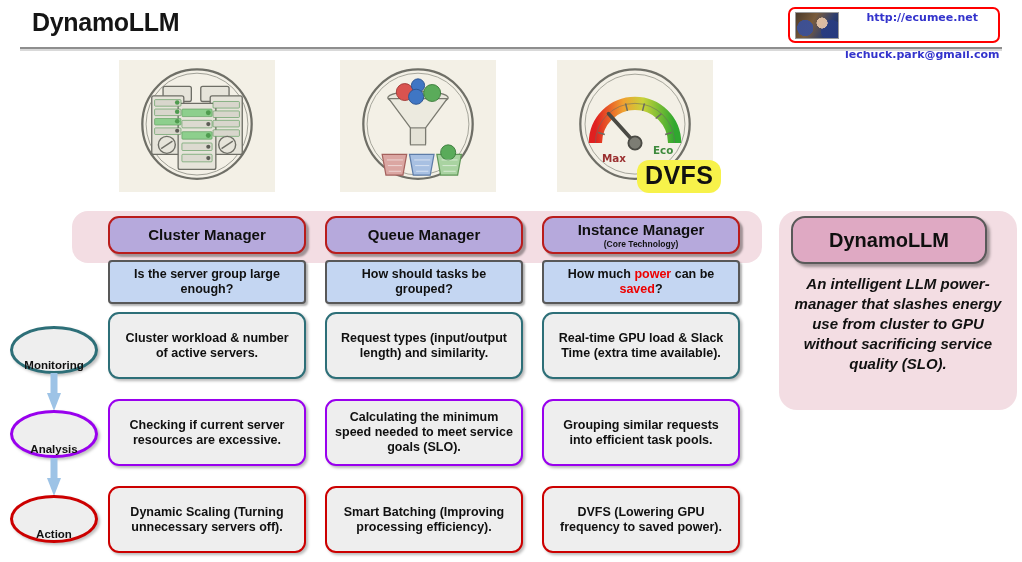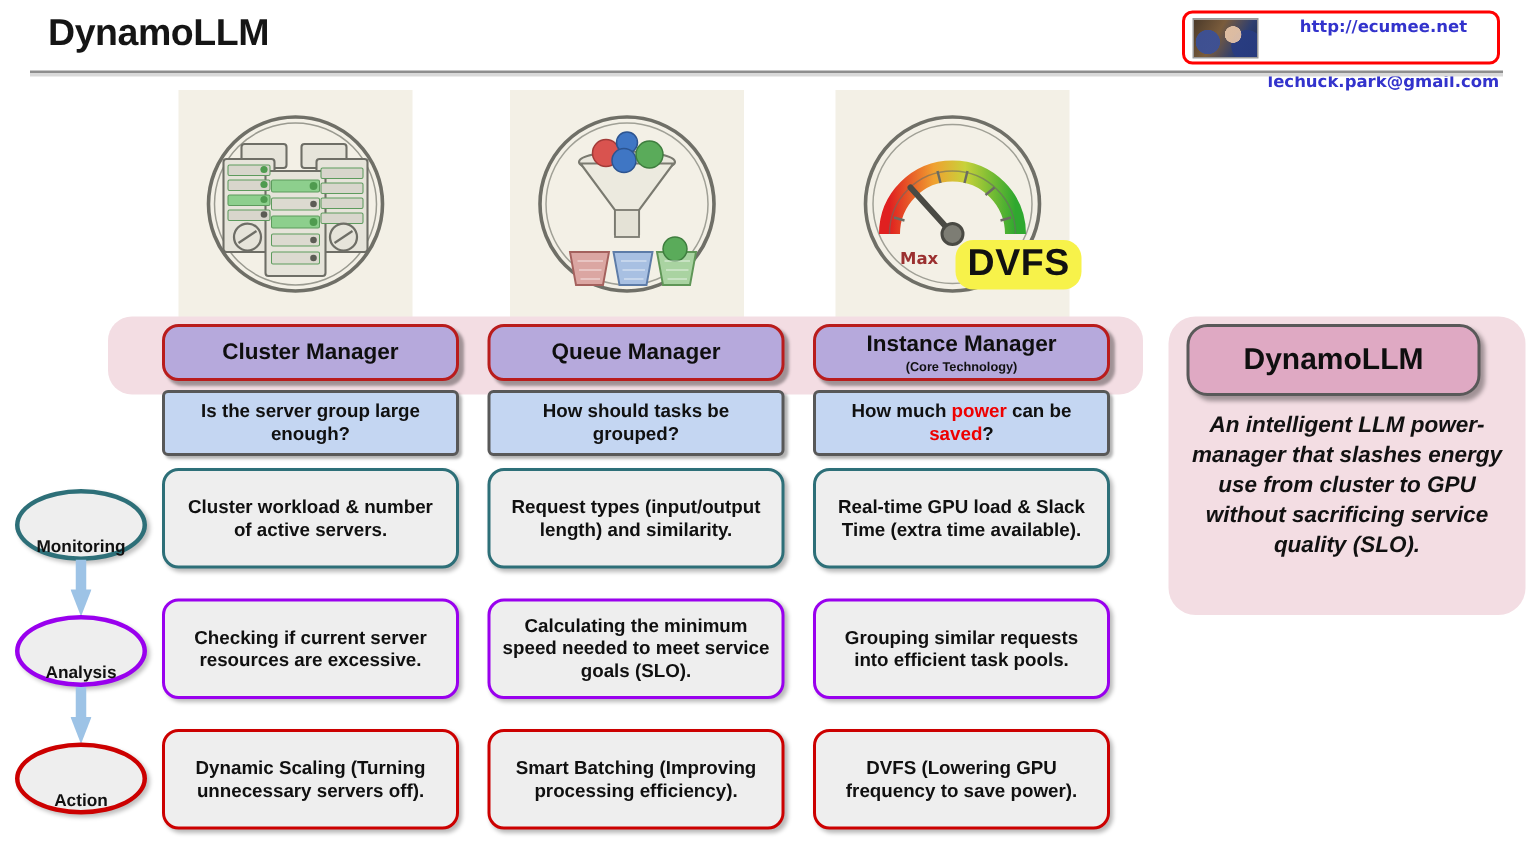--- a/index.html
+++ b/index.html
@@ -70,21 +70,21 @@
     width: 982px;
     height: 4px;
     background: linear-gradient(to bottom, #8e8e8e 0 40%, #d9d9d9 41% 100%);
   }
 
   
   .illus {
     position: absolute;
     top: 60px;
     width: 156px;
-    height: 156px;
+    height: 132px;
     background: #f3f0e6;
   }
   #illus-cluster  { left: 119px; }
   #illus-queue    { left: 340px; }
   #illus-instance { left: 557px; }
 
   .illus svg { display: block; width: 100%; height: 100%; }
 
   #dvfs-badge {
     position: absolute;
@@ -450,21 +450,21 @@
   </div>
 
   <div class="mrow row-body">
     <div class="mcell bbox b-action">
       <span>Dynamic Scaling (Turning unnecessary servers off).</span>
     </div>
     <div class="mcell bbox b-action">
       <span>Smart Batching (Improving processing efficiency).</span>
     </div>
     <div class="mcell bbox b-action">
-      <span>DVFS (Lowering GPU frequency to save power).</span>
+      <span>DVFS (Lowering GPU frequency to saved power).</span>
     </div>
   </div>
 
 </div>
 
 <div id="summary-pill">
   <span>DynamoLLM</span>
 </div>
 <div id="summary-text">An intelligent LLM power-manager that slashes energy use from cluster to GPU without sacrificing service quality (SLO).</div>
 

